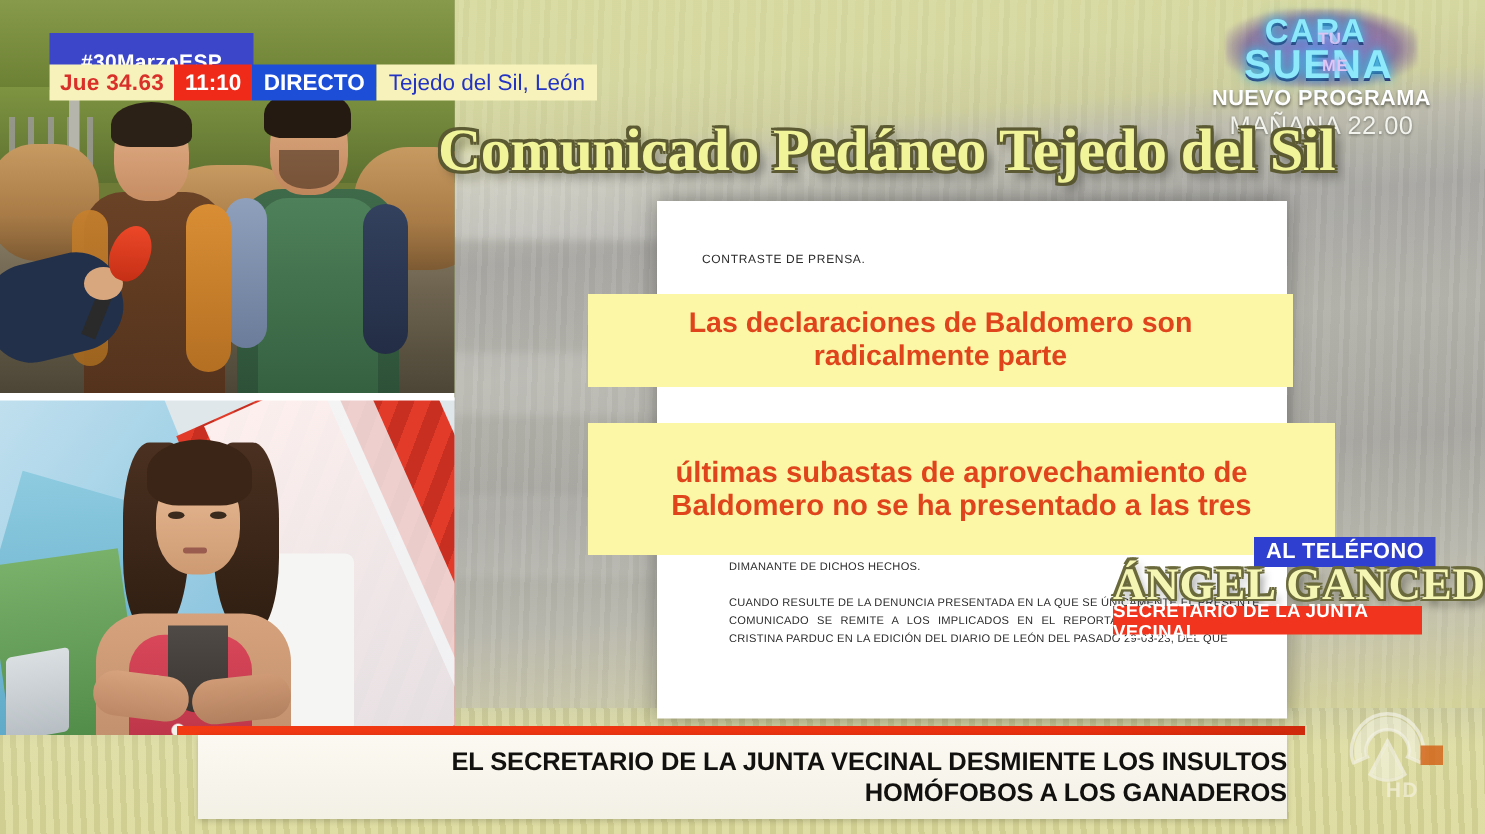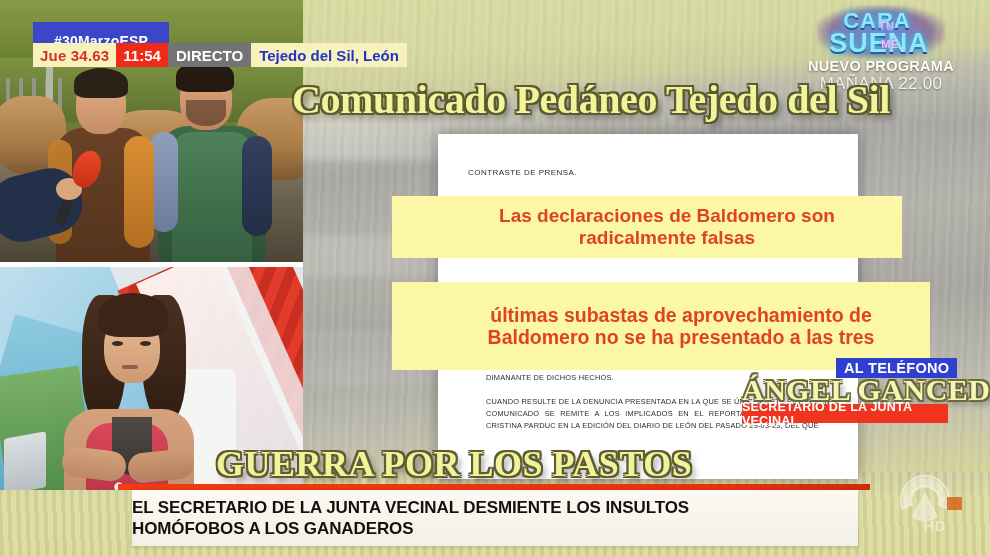--- a/index.html
+++ b/index.html
@@ -153,23 +153,23 @@
   #hashtag{
     position:absolute;left:33px;top:22px;width:136px;height:38px;
     background:#3c46c8;color:#ffffff;font-size:14px;font-weight:bold;
     display:flex;align-items:center;justify-content:center;letter-spacing:.2px;
   }
   #infoRow{position:absolute;left:33px;top:43px;height:24px;display:flex;align-items:stretch;}
   #dateBox{background:#f7f2bc;color:#d9302a;font-size:15px;font-weight:bold;
     display:flex;align-items:center;padding:0 7px;letter-spacing:.2px;}
   #timeBox{background:#ef2a18;color:#ffffff;font-size:15px;font-weight:bold;
     display:flex;align-items:center;padding:0 7px;}
-  #directoBox{background:#737373;color:#ffffff;font-size:15px;font-weight:bold;
+  #directoBox{background:#1d4ed8;color:#ffffff;font-size:15px;font-weight:bold;
     display:flex;align-items:center;padding:0 8px;}
-  #placeBox{background:#f7f2bc;color:#2333c4;font-size:15px;font-weight:bold;
+  #placeBox{background:#f7f2bc;color:#2333c4;font-size:15px;font-weight:normal;
     display:flex;align-items:center;padding:0 8px;}
 
   
   #mainTitle{
     position:absolute;left:292px;top:76px;width:720px;
     font-family:"Liberation Serif", serif;
     font-size:40px;font-weight:bold;color:#f2f49a;white-space:nowrap;
     text-shadow:
       2px 0 0 #5b5a32, -2px 0 0 #5b5a32, 0 2px 0 #5b5a32, 0 -2px 0 #5b5a32,
       2px 2px 0 #5b5a32, -2px 2px 0 #5b5a32, 2px -2px 0 #5b5a32, -2px -2px 0 #5b5a32,
@@ -222,21 +222,21 @@
   #doc .para3 .num{position:absolute;left:0;top:0;}
   #doc .para3 .txt{display:block;margin-left:26px;}
   #doc .para4{position:absolute;left:48px;right:18px;top:262px;font-size:7.4px;color:#2b2b2b;
     line-height:1.62;letter-spacing:.2px;text-align:justify;}
 
   
   .quote{
     position:absolute;background:#fbf7a6;color:#e0441c;
     font-weight:bold;text-align:center;line-height:1.15;
     font-family:"Liberation Sans",sans-serif;
-    display:flex;flex-direction:column;justify-content:center;padding-left:40px;
+    display:flex;flex-direction:column;justify-content:center;
   }
   #quote1{left:392px;top:196px;width:470px;height:62px;font-size:19px;}
   #quote2{left:392px;top:282px;width:498px;height:88px;font-size:19.5px;}
 
   
   #alTel{
     position:absolute;left:836px;top:358px;background:#2f3fd0;color:#fff;
     font-size:14.5px;font-weight:bold;padding:2px 8px;letter-spacing:.3px;
   }
   #guestName{
@@ -262,21 +262,21 @@
     text-shadow:
       2px 0 0 #5d5c32, -2px 0 0 #5d5c32, 0 2px 0 #5d5c32, 0 -2px 0 #5d5c32,
       2px 2px 0 #5d5c32, -2px 2px 0 #5d5c32, 2px -2px 0 #5d5c32, -2px -2px 0 #5d5c32,
       4px 5px 7px rgba(0,0,0,.45);
   }
   #redRule{position:absolute;left:118px;top:484px;width:752px;height:6px;
     background:linear-gradient(90deg,#f23a14 0%,#e8300f 80%,#cf2a0c 100%);}
   #capBand{
     position:absolute;left:132px;top:490px;width:726px;height:56px;
     background:linear-gradient(180deg,#fbf9f1 0%,#f3f1e6 100%);
-    display:flex;flex-direction:column;align-items:flex-start;justify-content:center;
+    display:flex;flex-direction:column;align-items:flex-end;justify-content:center;
     box-shadow:0 1px 4px rgba(0,0,0,.18);
   }
   #capBand div{color:#12110f;font-size:17px;font-weight:bold;letter-spacing:-.1px;line-height:1.25;text-align:center;}
 
   
   #watermark{
     position:absolute;left:68px;top:452px;
     font-size:38px;font-weight:bold;color:#f0401f;letter-spacing:-1px;
     font-family:"Liberation Sans",sans-serif;opacity:.95;
   }
@@ -345,21 +345,21 @@
     <div class="eyeL"></div>
       <div class="eyeR"></div>
       <div class="mouth"></div>
     <div class="laptop"></div>
   </div>
   <div id="vidSplit"></div>
 
   <div id="hashtag">#30MarzoESP</div>
   <div id="infoRow">
     <div id="dateBox">Jue 34.63</div>
-    <div id="timeBox">11:54</div>
+    <div id="timeBox">11:10</div>
     <div id="directoBox">DIRECTO</div>
     <div id="placeBox">Tejedo del Sil, León</div>
   </div>
 
   <div id="promo">
     <div id="promoLogo">
       <div class="glow"></div>
       <div class="w1">CARA</div>
       <div class="sm1">TU</div>
       <div class="w2">SUENA</div>
@@ -376,32 +376,31 @@
     <div class="docLine l-intro">Que ante las imputaciones reiteradas en diversos medios de comunicación por parte de D.</div>
     <div class="para3">
       <span class="num">3)</span>
       <span class="txt">DAR POR CIERTAS IMPUTACIONES INVENTADAS SIN EL DEBIDO CONTRASTE DE LAS PARTES IMPLICADAS Y LA DOCUMENTACIÓN OFICIAL, ADEMÁS DE NO AJUSTARSE A LA LABOR PERIODÍSTICA, PUEDE SER y SERÁ OBJETO DE INVESTIGACIÓN Y SANCIÓN PENAL POR VULNERACIÓN DEL DERECHO AL HONOR Y DELITO POR FALSEDAD, SIN PERJUICIO DE OTRAS FIGURAS DELICTIVAS ANÁLOGAS Y SIN PERJUICIO DE LA RESPONSABILIDAD CIVIL DIMANANTE DE DICHOS HECHOS.</span>
     </div>
     <div class="para4">CUANDO RESULTE DE LA DENUNCIA PRESENTADA EN LA QUE SE ÚNICAMENTE EL PRESENTE COMUNICADO SE REMITE A LOS IMPLICADOS EN EL REPORTAJE PUBLICADO POR Dª CRISTINA PARDUC EN LA EDICIÓN DEL DIARIO DE LEÓN DEL PASADO 29-03-23, DEL QUE</div>
   </div>
 
   <div class="quote" id="quote1">
     <span>Las declaraciones de Baldomero son</span>
-    <span>radicalmente falsas</span>
+    <span>radicalmente parte</span>
   </div>
   <div class="quote" id="quote2">
     <span>últimas subastas de aprovechamiento de</span>
     <span>Baldomero no se ha presentado a las tres</span>
   </div>
 
   <div id="alTel">AL TELÉFONO</div>
   <div id="guestName">ÁNGEL GANCEDO</div>
   <div id="guestRole">SECRETARIO DE LA JUNTA VECINAL</div>
 
-  <div id="bigHeadline">GUERRA POR LOS PASTOS</div>
   <div id="redRule"></div>
   <div id="capBand">
     <div>EL SECRETARIO DE LA JUNTA VECINAL DESMIENTE LOS INSULTOS</div>
     <div>HOMÓFOBOS A LOS GANADEROS</div>
   </div>
 
   <div id="bug">
     <svg viewBox="0 0 60 52" width="58" height="50">
       <g fill="none" stroke="#f4f3ea" stroke-width="2.4" opacity=".9">
         <path d="M30 4 C16 4 5 16 5 30 C5 33 5.5 36 6.5 38 L16 34 C15.3 32.8 15 31.4 15 30 C15 21.7 21.7 15 30 15 C38.3 15 45 21.7 45 30 C45 31.4 44.7 32.8 44 34 L53.5 38 C54.5 36 55 33 55 30 C55 16 44 4 30 4 Z"></path>

